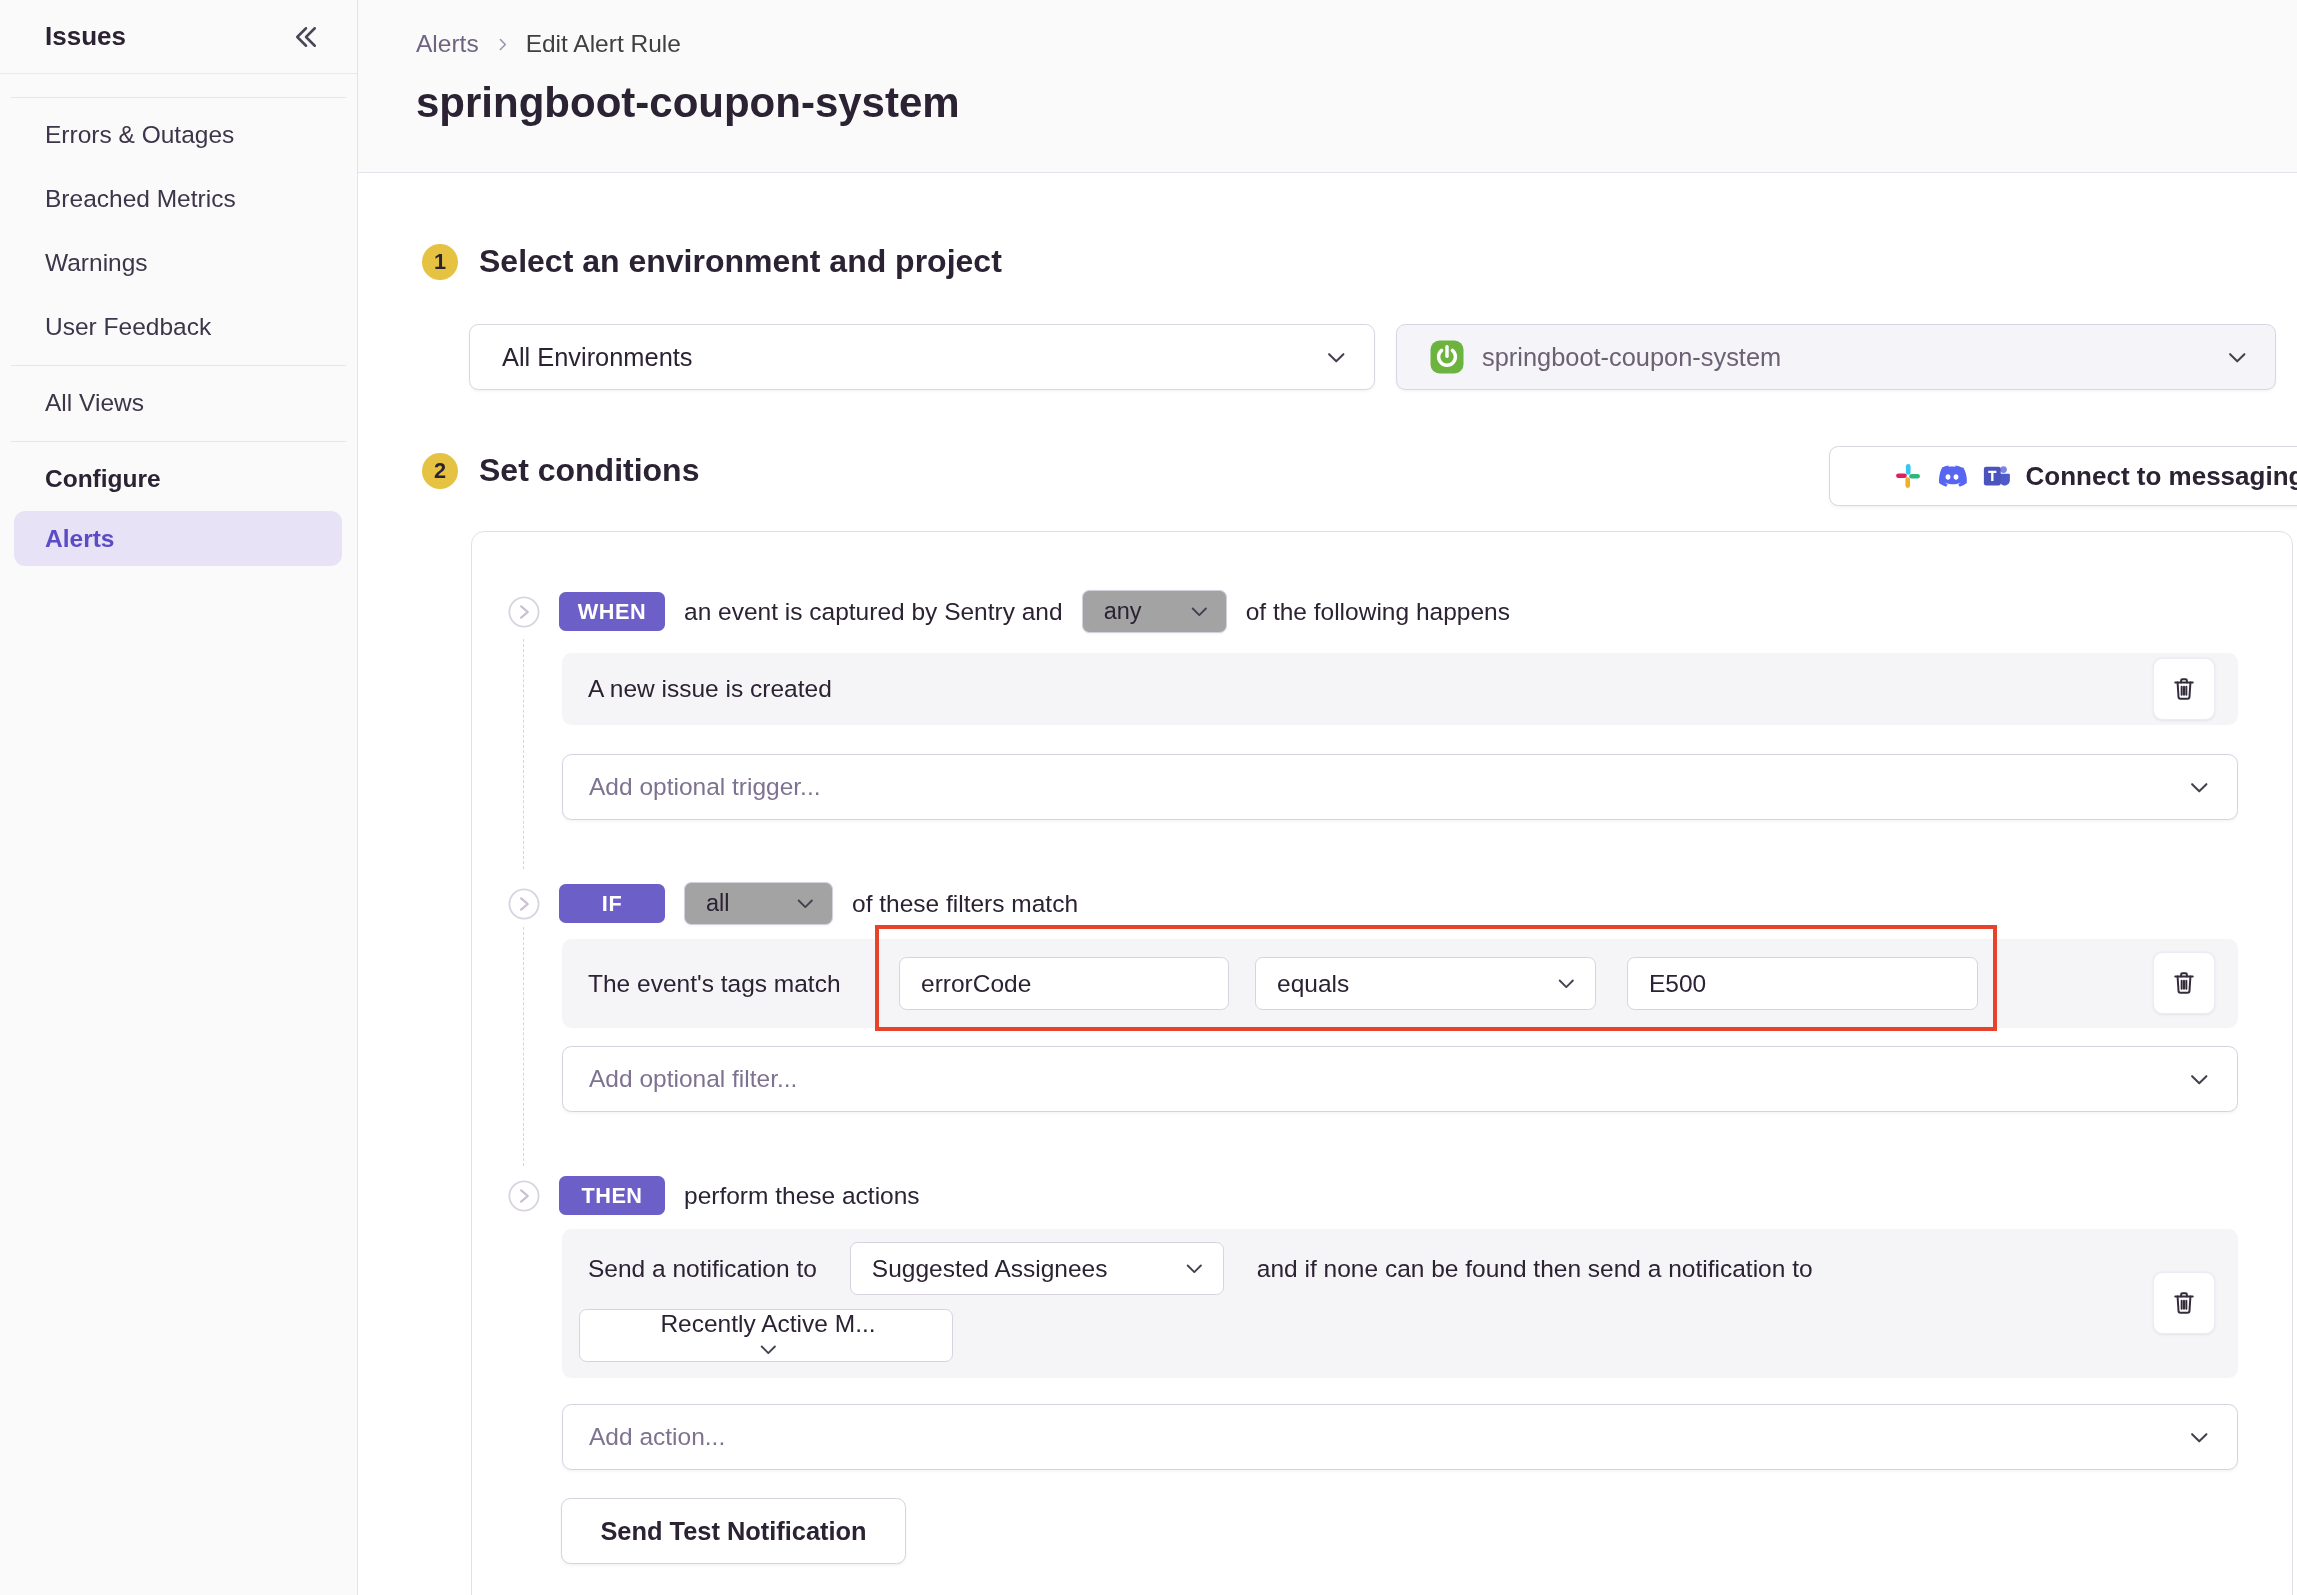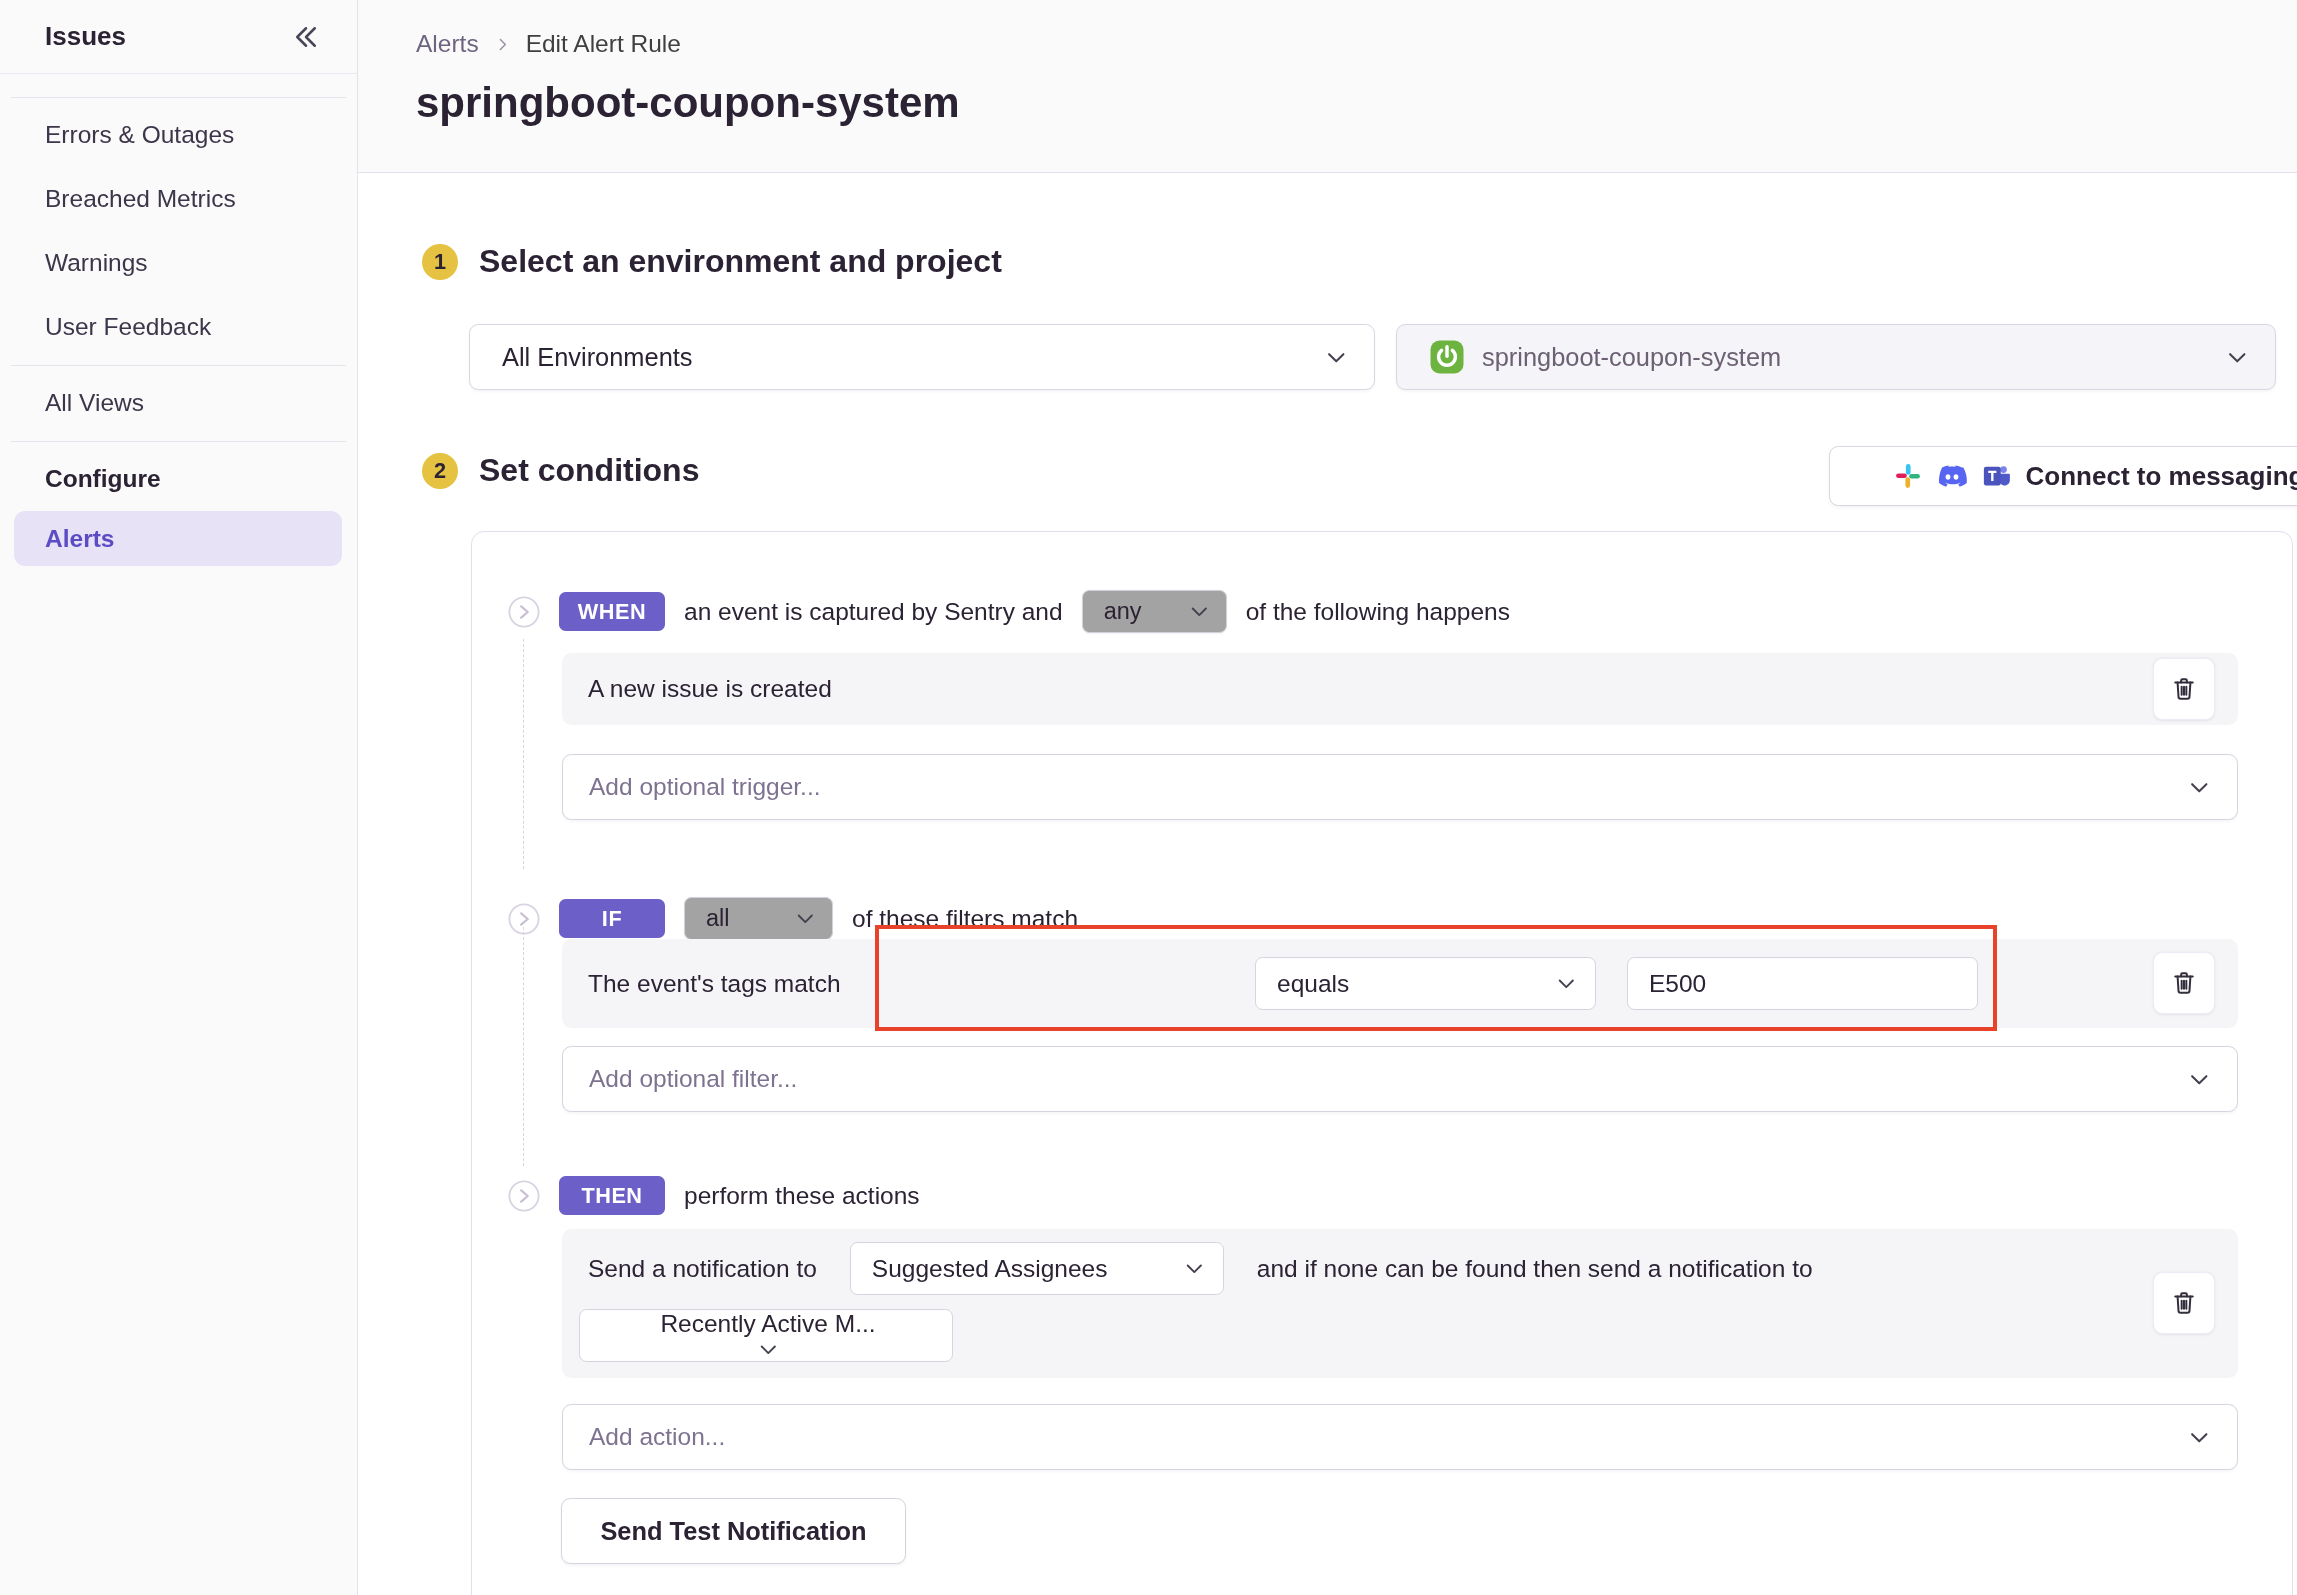--- a/index.html
+++ b/index.html
@@ -76,21 +76,21 @@
     box-shadow: 0 1.9px 2.8px rgba(43,34,51,0.05);
   }
 
   
   .panel {
     position: absolute; left: 113px; top: 358px; width: 1822px; height: 1318px;
     background: #fff; border: 1.9px solid #E3DEE9; border-radius: 13px;
   }
   .cond-line { position: absolute; left: 36px; display: flex; align-items: center; gap: 19px; height: 43px; }
   .cond-line.when { top: 58px; }
-  .cond-line.if   { top: 365px; }
+  .cond-line.if   { top: 350px; }
   .cond-line.then { top: 642px; }
   .badge {
     width: 106px; height: 39px; border-radius: 6.6px; background: #6C5FC7;
     color: #fff; font-size: 21.7px; font-weight: bold; letter-spacing: 0.5px;
     display: flex; align-items: center; justify-content: center; flex: none;
   }
   .cond-text { font-size: 24.5px; color: #2B2233; white-space: nowrap; }
   .select-sm {
     height: 43px; background: #a3a3a3; border: 0.9px solid #D6CFDE; border-radius: 7.5px;
     display: flex; align-items: center; justify-content: space-between;
@@ -345,20 +345,21 @@
             <svg viewBox="0 0 24 24" width="22.6" height="22.6" fill="none" stroke="#463F4F" stroke-width="2" stroke-linecap="round" stroke-linejoin="round">
                 <polyline points="5,9 12,16 19,9"></polyline>
               </svg>
           </span>
         </span>
         <span class="cond-text">of these filters match</span>
       </div>
 
       <div class="gray-row filter-row">
         <span class="row-label">The event's tags match</span>
+        <input class="text-input input-key" type="text" value="errorCode" style="">
         <span class="select-md op-select">
           <span>equals</span>
           <span class="icon">
             <svg viewBox="0 0 24 24" width="22.6" height="22.6" fill="none" stroke="#463F4F" stroke-width="2" stroke-linecap="round" stroke-linejoin="round">
                 <polyline points="5,9 12,16 19,9"></polyline>
               </svg>
           </span>
         </span>
         <input class="text-input input-val" type="text" value="E500" style="">
         <span class="trash-btn">

